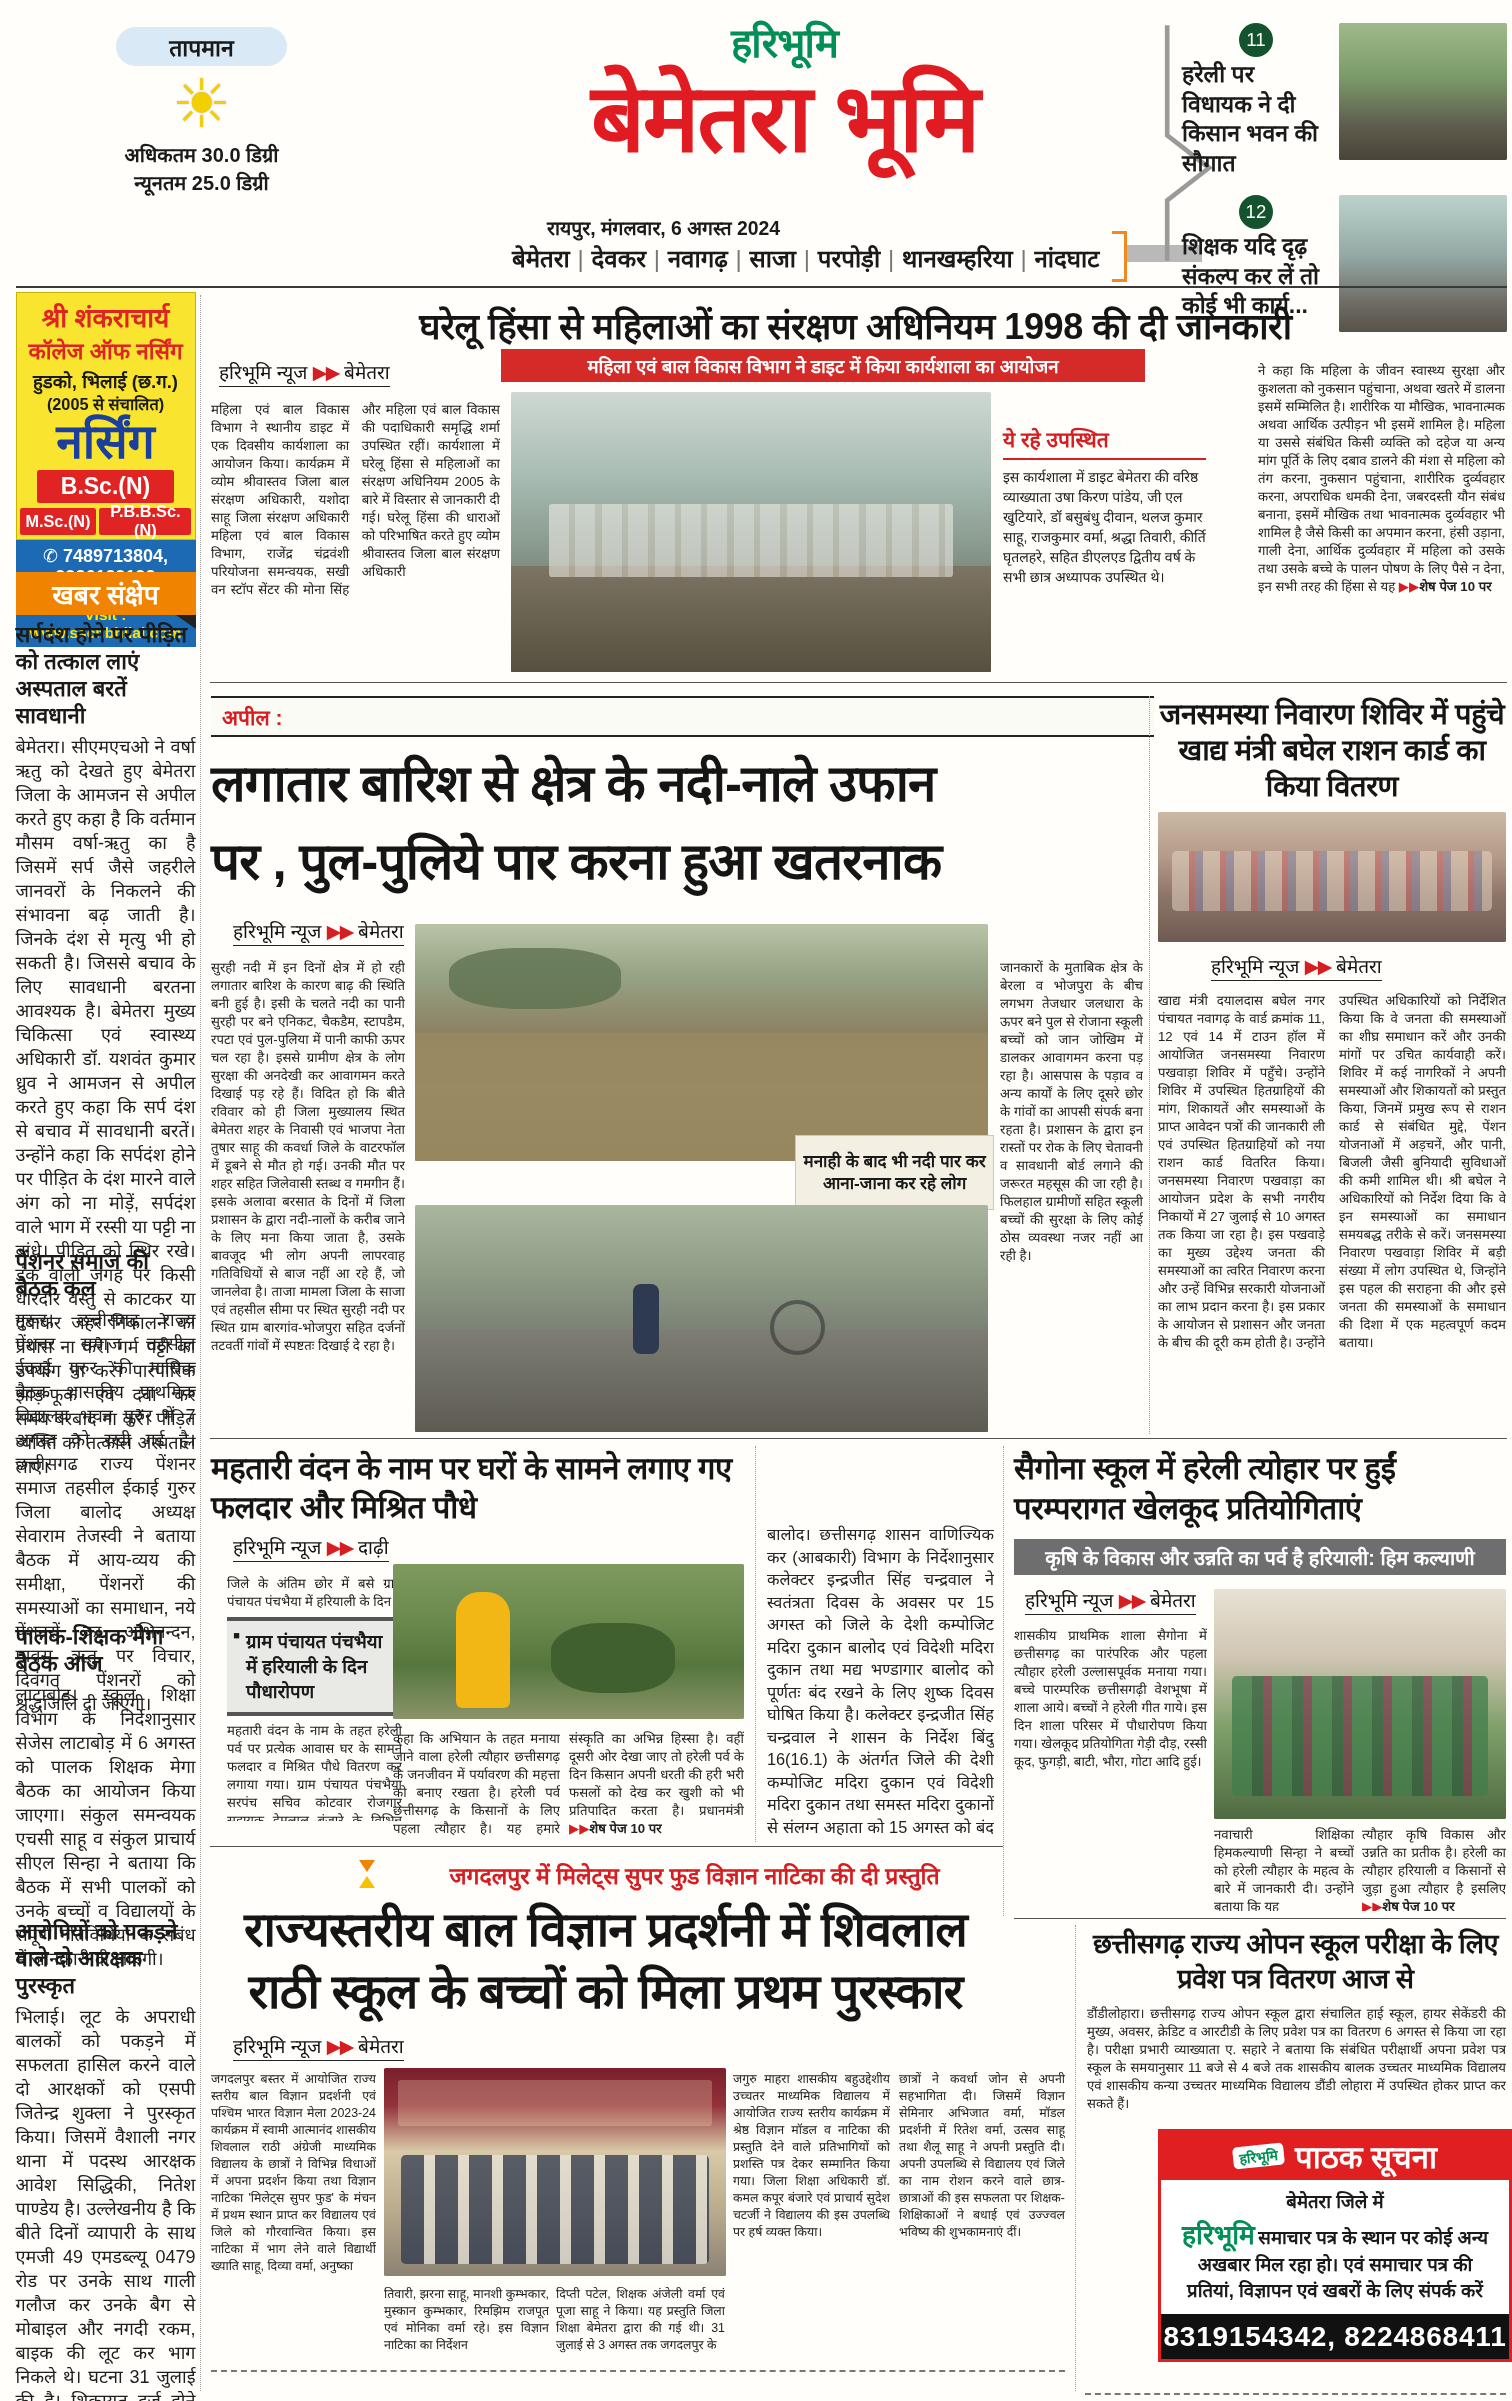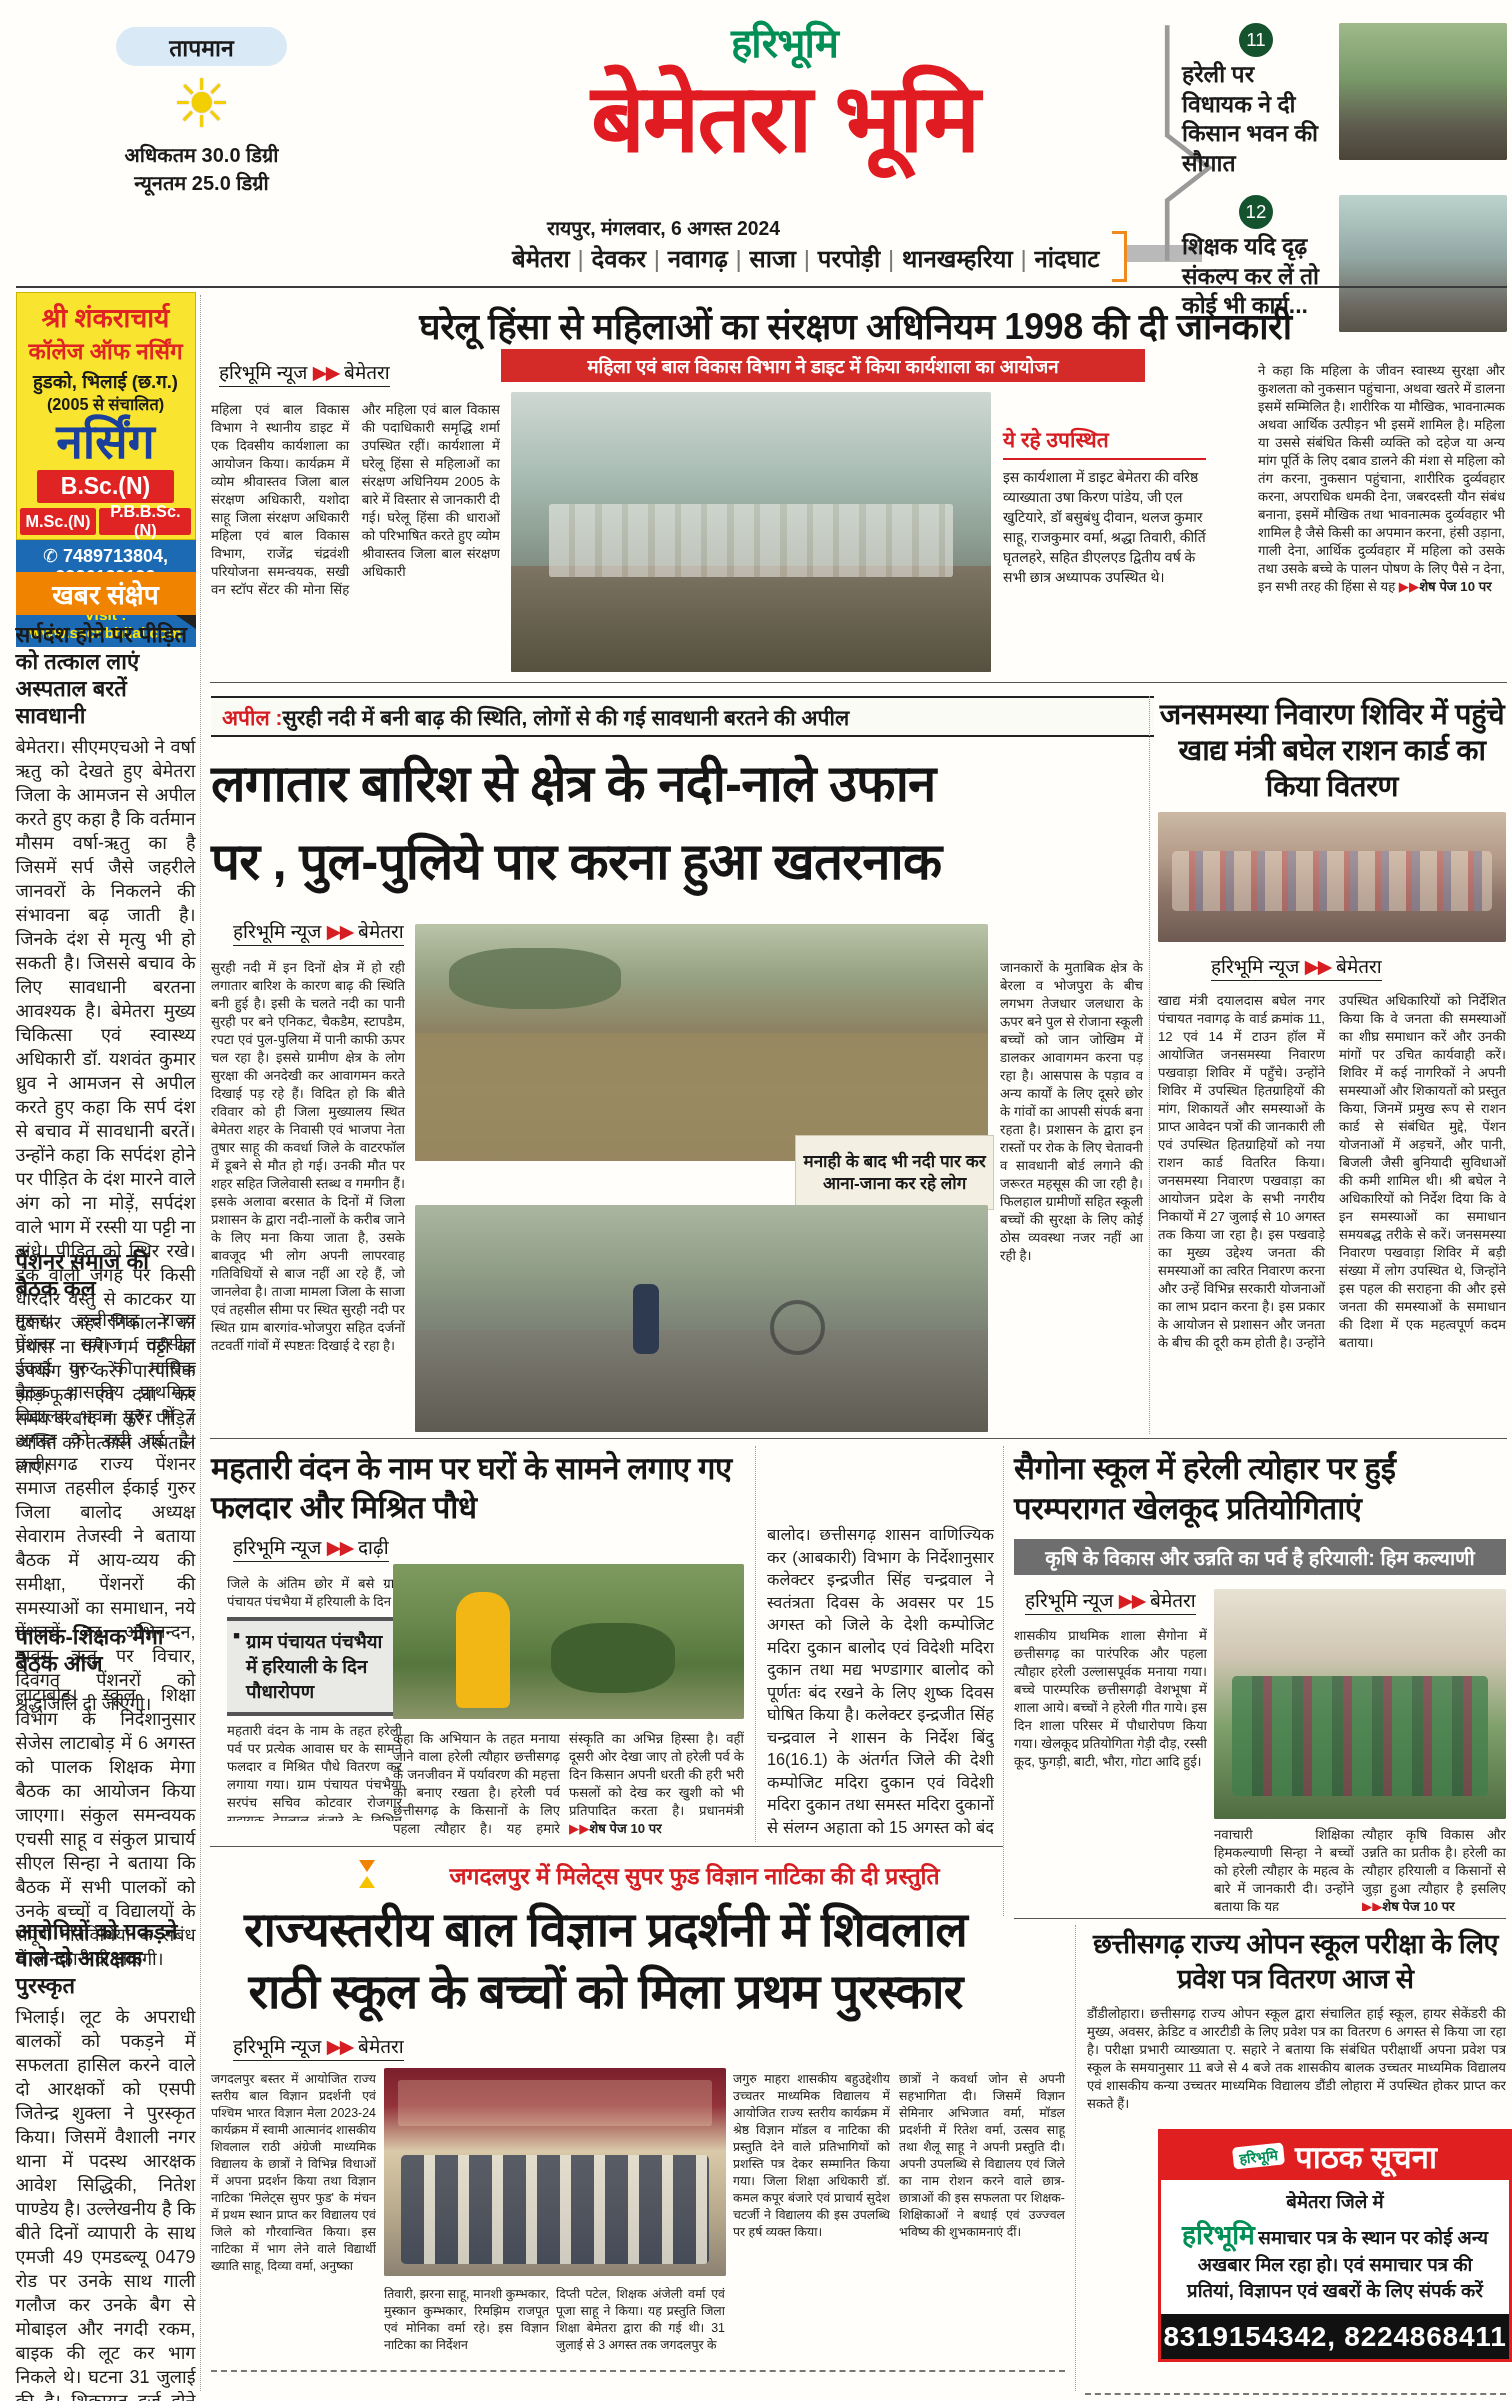--- a/index.html
+++ b/index.html
@@ -143,21 +143,20 @@
 
   <div class="abs body-txt" style="left:1258px;top:362px;width:247px;height:311px;overflow:hidden;">
     <span>ने कहा कि महिला के जीवन स्वास्थ्य सुरक्षा और कुशलता को नुकसान पहुंचाना, अथवा खतरे में डालना इसमें सम्मिलित है। शारीरिक या मौखिक, भावनात्मक अथवा आर्थिक उत्पीड़न भी इसमें शामिल है। महिला या उससे संबंधित किसी व्यक्ति को दहेज या अन्य मांग पूर्ति के लिए दबाव डालने की मंशा से महिला को तंग करना, नुकसान पहुंचाना, शारीरिक दुर्व्यवहार करना, अपराधिक धमकी देना, जबरदस्ती यौन संबंध बनाना, इसमें मौखिक तथा भावनात्मक दुर्व्यवहार भी शामिल है जैसे किसी का अपमान करना, हंसी उड़ाना, गाली देना, आर्थिक दुर्व्यवहार में महिला को उसके तथा उसके बच्चे के पालन पोषण के लिए पैसे न देना, इन सभी तरह की हिंसा से यह</span>
     <span class="rest"><span class="arr">▶▶</span><span>शेष पेज 10 पर</span></span>
   </div>
 
   <div class="hrule thin" style="left:210px;top:682px;width:1297px;"></div>
 
   <div class="abs kickbox" style="left:211px;top:696px;width:932px;height:37px;padding-left:11px;">
     <span class="bold" style="font-size:21px;color:#d61d22;">अपील : </span>
-    <span class="bold" style="font-size:21px;">सुरही नदी में बनी बाढ़ की स्थिति, लोगों से की गई सावधानी बरतने की अपील</span>
   </div>
 
   <div class="abs headline" style="left:211px;top:745px;width:784px;font-size:51px;line-height:78px;letter-spacing:-0.8px;">लगातार बारिश से क्षेत्र के नदी-नाले उफान पर , पुल-पुलिये पार करना हुआ खतरनाक</div>
 
   <div class="abs byline" style="left:233px;top:918px;">
     <span>हरिभूमि न्यूज</span>
     <span class="arr">▶▶</span>
     <span>बेमेतरा</span>
   </div>
 

